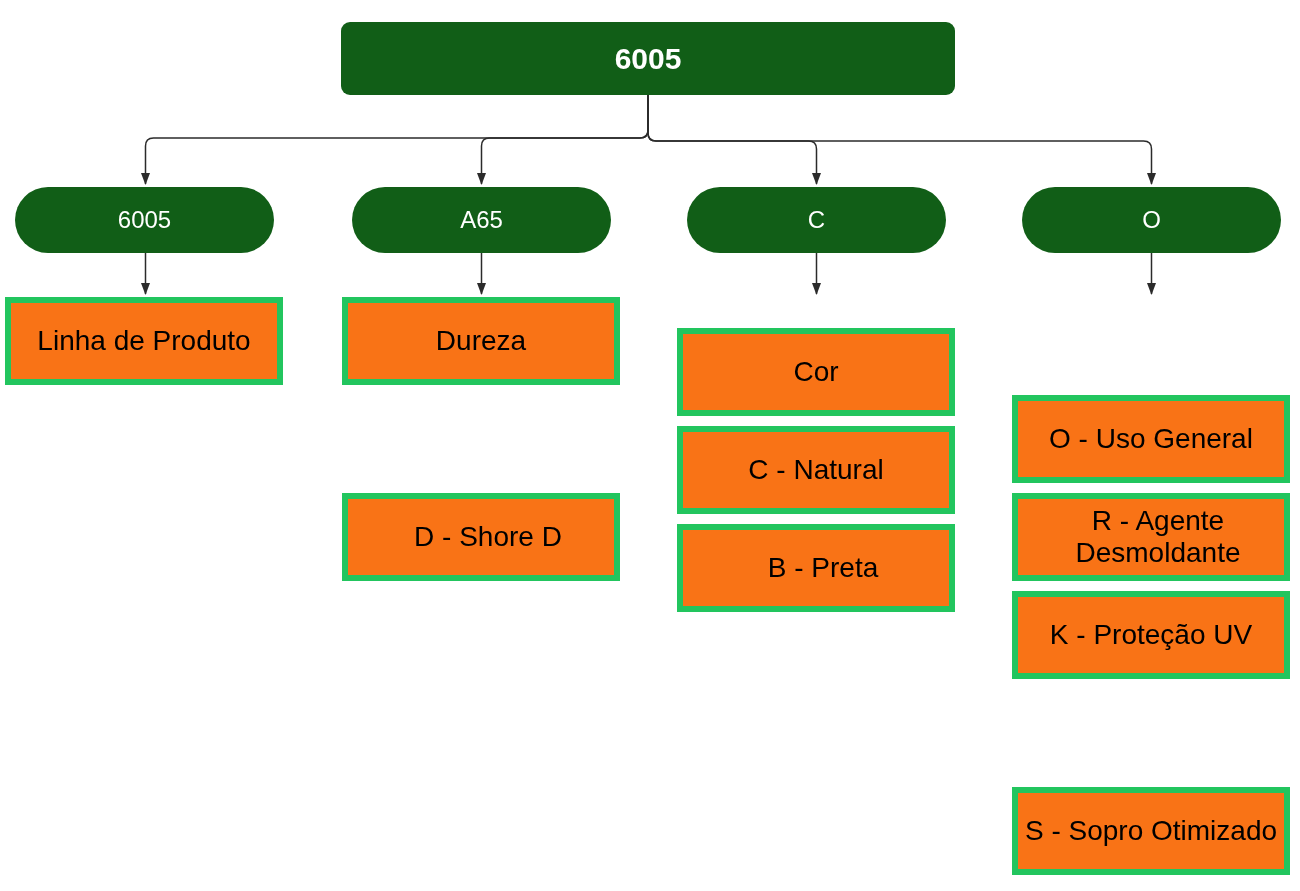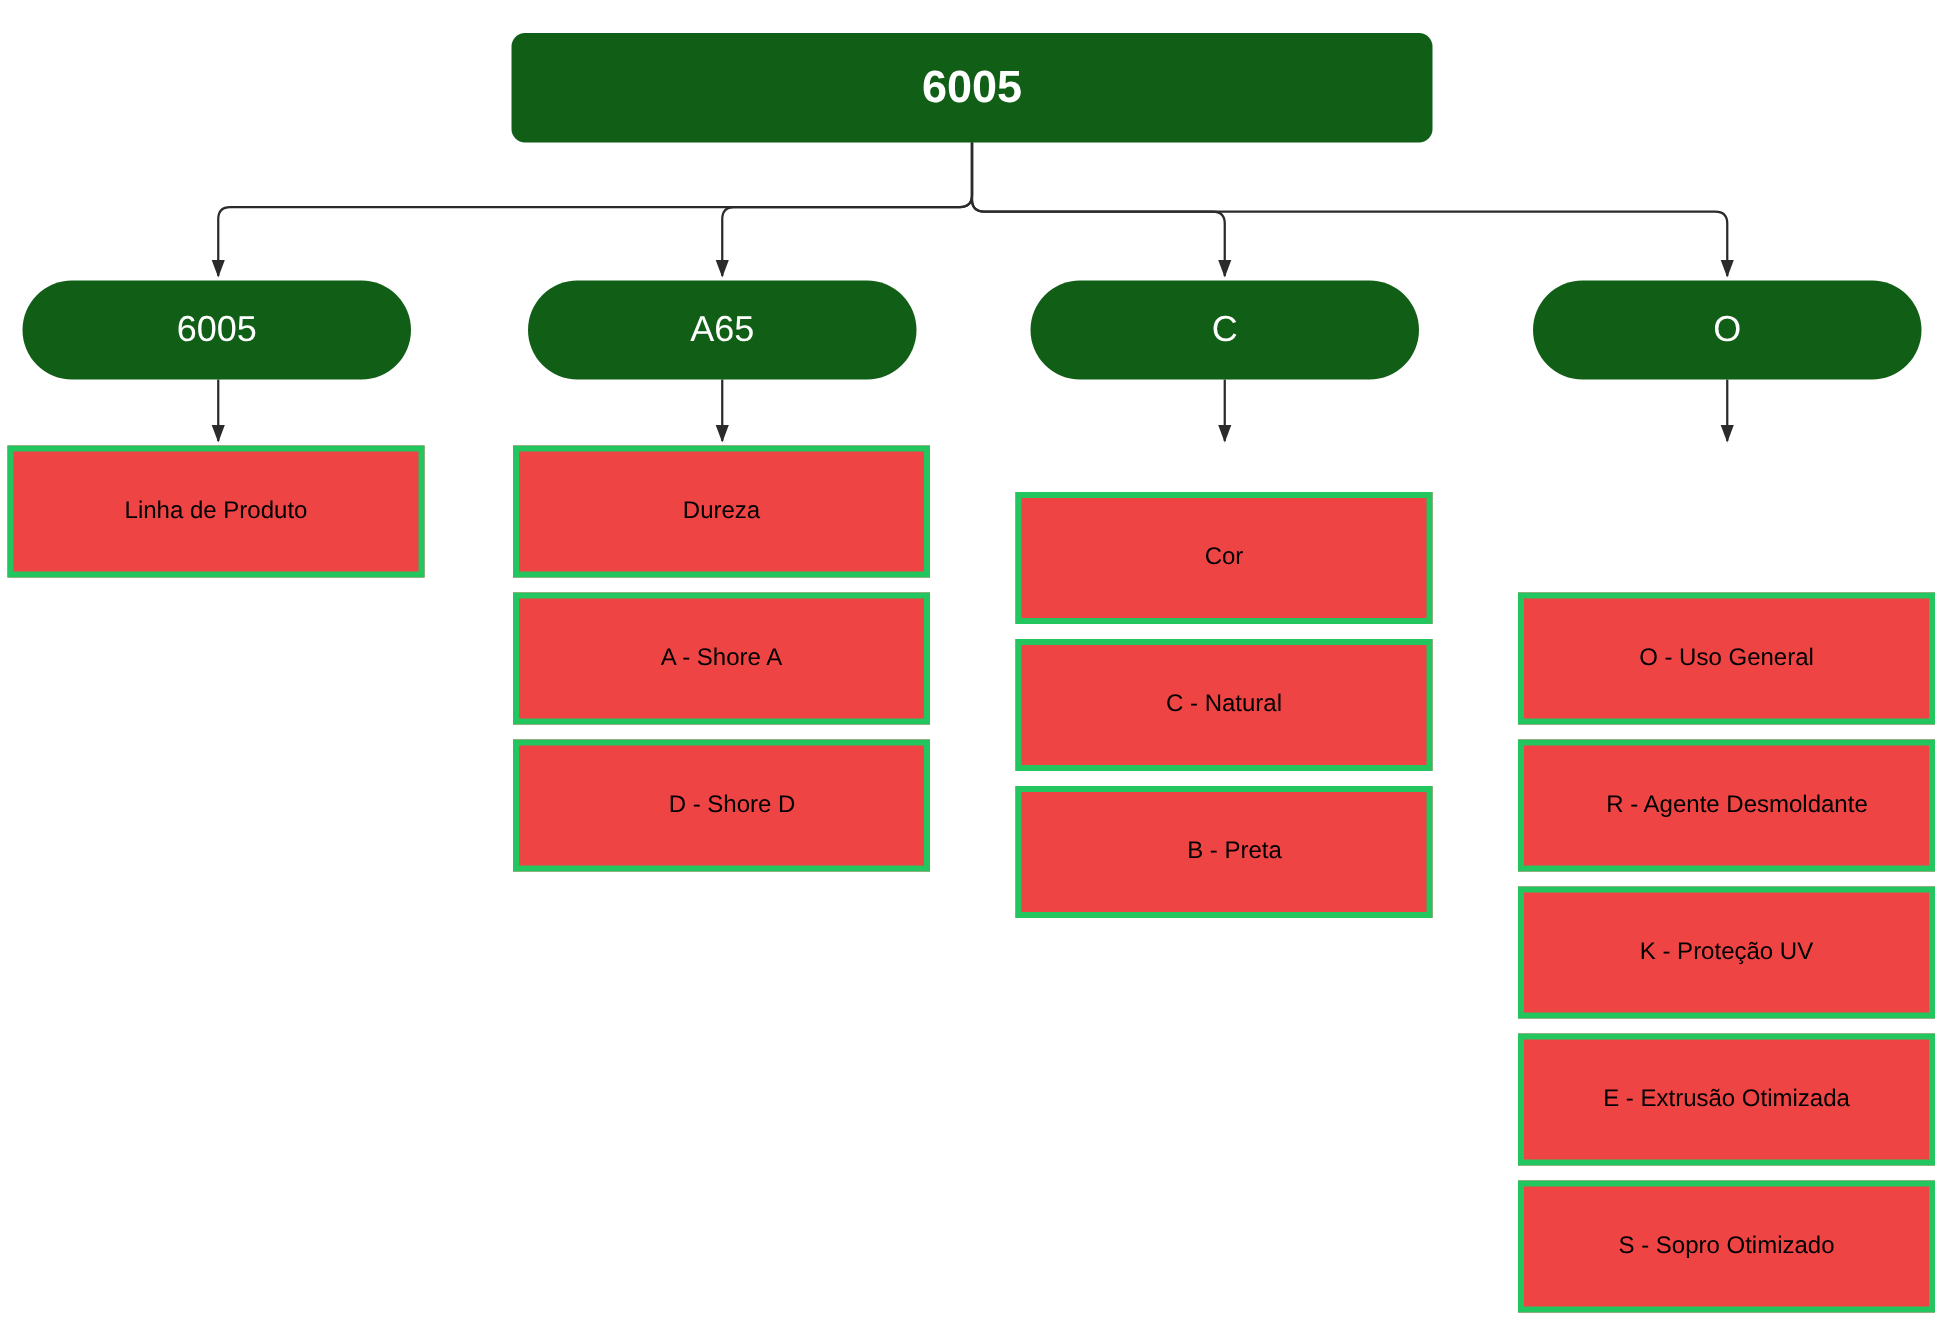--- a/index.html
+++ b/index.html
@@ -41,24 +41,24 @@
     width: 259px;
     height: 66px;
     background: #115e17;
     border-radius: 33px;
     color: #ffffff;
     font-size: 24px;
   }
   .leaf {
     width: 278px;
     height: 88px;
-    background: #ef4444;
-    border: 4px solid #22c55e;
+    background: #f97316;
+    border: 6px solid #22c55e;
     color: #000000;
-    font-size: 16px;
+    font-size: 28px;
     padding: 0 6px;
   }
   .pill-1 { left: 15px; }
   .pill-2 { left: 352px; }
   .pill-3 { left: 687px; }
   .pill-4 { left: 1022px; }
   .col-1 { left: 5px; }
   .col-2 { left: 342px; }
   .col-3 { left: 677px; margin-top: 31px; }
   .col-4 { left: 1012px; }
@@ -104,26 +104,24 @@
   <div class="node root">6005</div>
 
   <div class="node pill pill-1">6005</div>
   <div class="node pill pill-2">A65</div>
   <div class="node pill pill-3">C</div>
   <div class="node pill pill-4">O</div>
 
   <div class="node leaf col-1 row-1">Linha de Produto</div>
 
   <div class="node leaf col-2 row-1">Dureza</div>
-  <div class="node leaf col-2 row-2">A - Shore A</div>
   <div class="node leaf col-2 row-3">D - Shore D</div>
 
   <div class="node leaf col-3 row-1">Cor</div>
   <div class="node leaf col-3 row-2">C - Natural</div>
   <div class="node leaf col-3 row-3">B - Preta</div>
 
   <div class="node leaf col-4 row-2">O - Uso General</div>
   <div class="node leaf col-4 row-3">R - Agente Desmoldante</div>
   <div class="node leaf col-4 row-4">K - Proteção UV</div>
-  <div class="node leaf col-4 row-5">E - Extrusão Otimizada</div>
   <div class="node leaf col-4 row-6">S - Sopro Otimizado</div>
 
 </div>
 
 </body></html>

